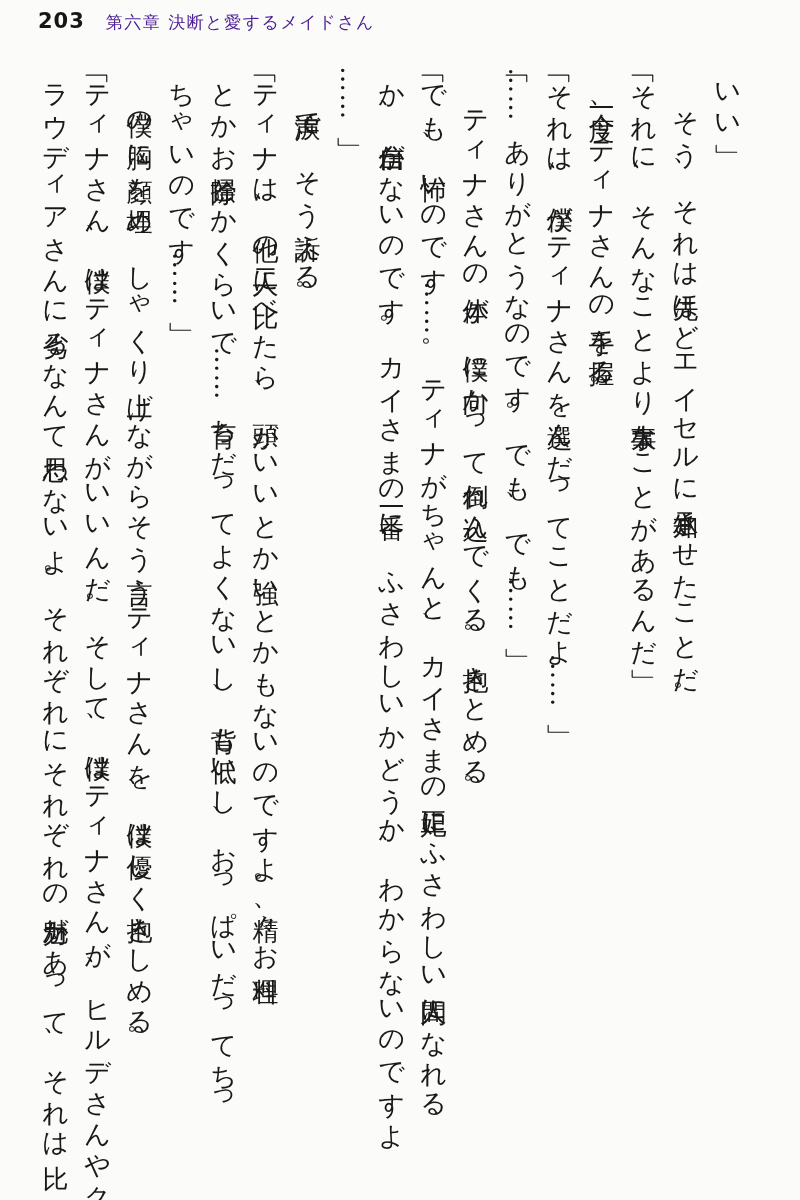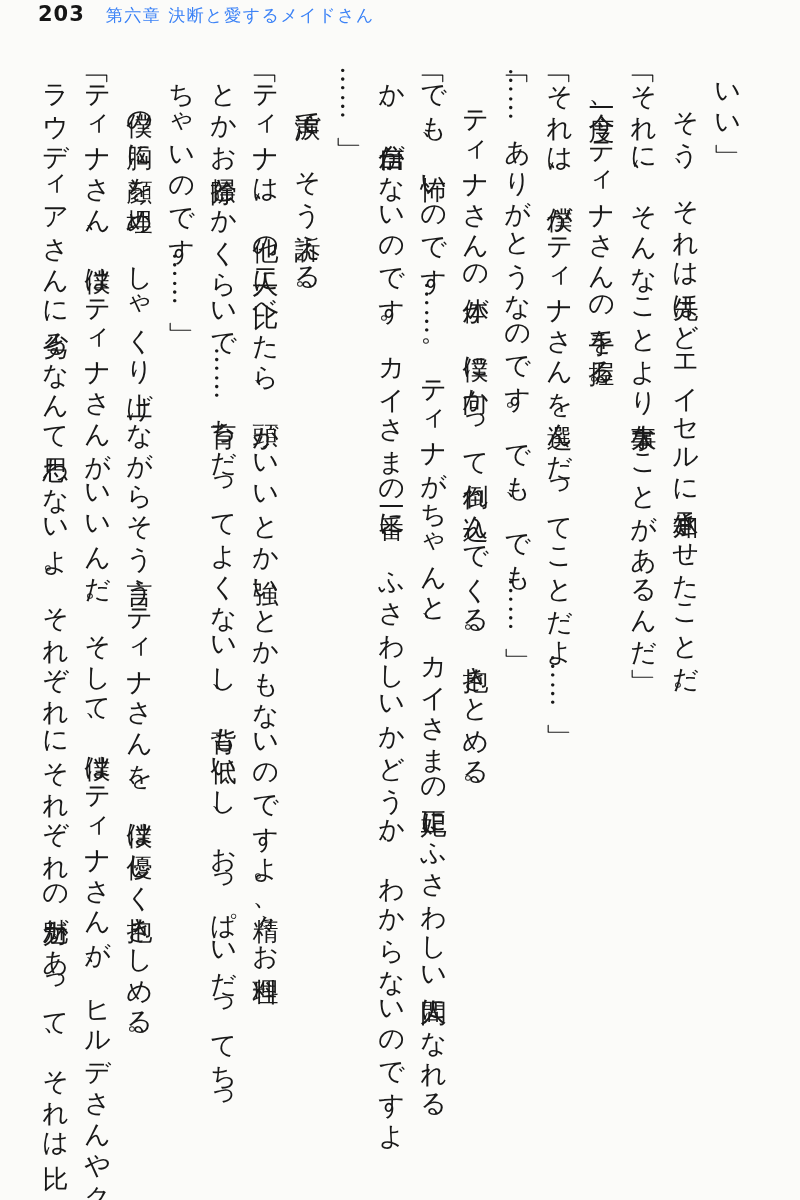--- a/index.html
+++ b/index.html
@@ -11,39 +11,39 @@
     height: 1200px;
     position: relative;
     overflow: hidden;
     background: #fbfbf9;
     color: #1b1b1b;
     font-family: "DejaVu Serif", "Liberation Serif", serif;
   }
   
   .running-head {
     position: absolute;
-    top: 2px;
+    top: 9px;
     left: 38px;
     display: flex;
     align-items: baseline;
     gap: 21px;
     font-family: "DejaVu Sans", "Liberation Sans", sans-serif;
     white-space: nowrap;
   }
   .page-num {
     font-size: 21px;
     font-weight: 700;
     letter-spacing: 1px;
     color: #161616;
   }
   .chapter {
     font-size: 17px;
     font-weight: 500;
     letter-spacing: 1.5px;
-    color: #3b82f6;
+    color: #4c1d95;
   }
   
   .text-area {
     position: absolute;
     top: 66px;
     right: 51px;
     width: 720px;
     height: 1122px;
     writing-mode: vertical-rl;
     text-orientation: mixed;

